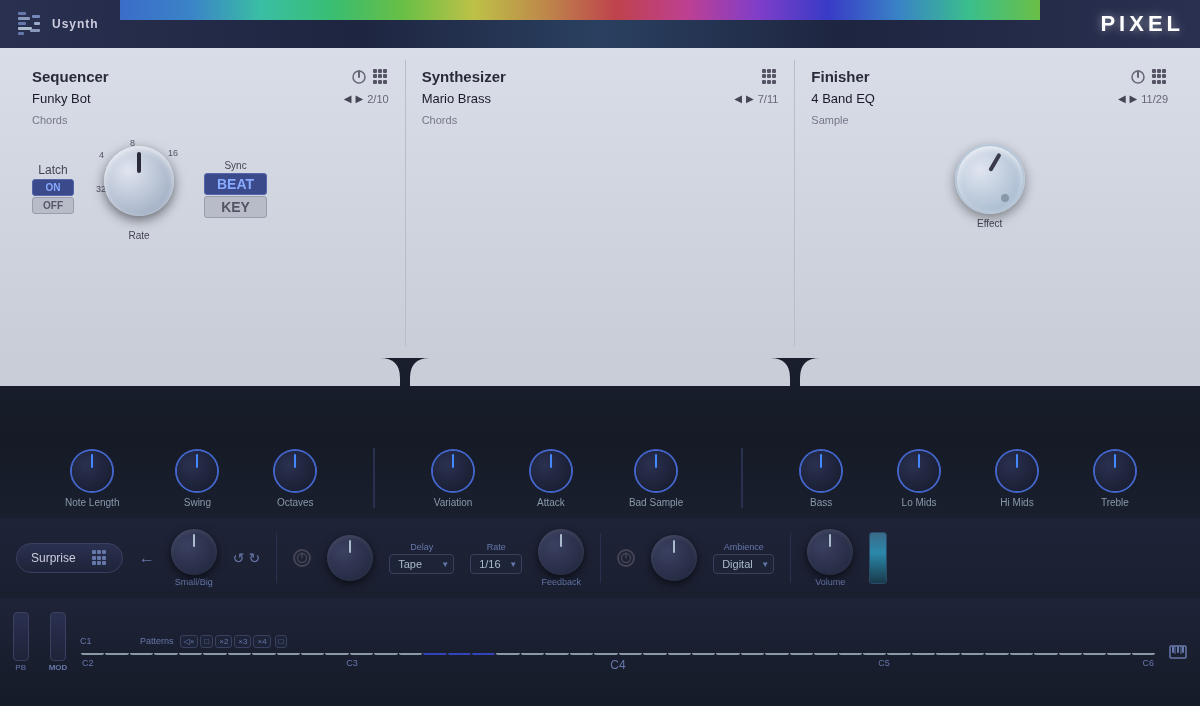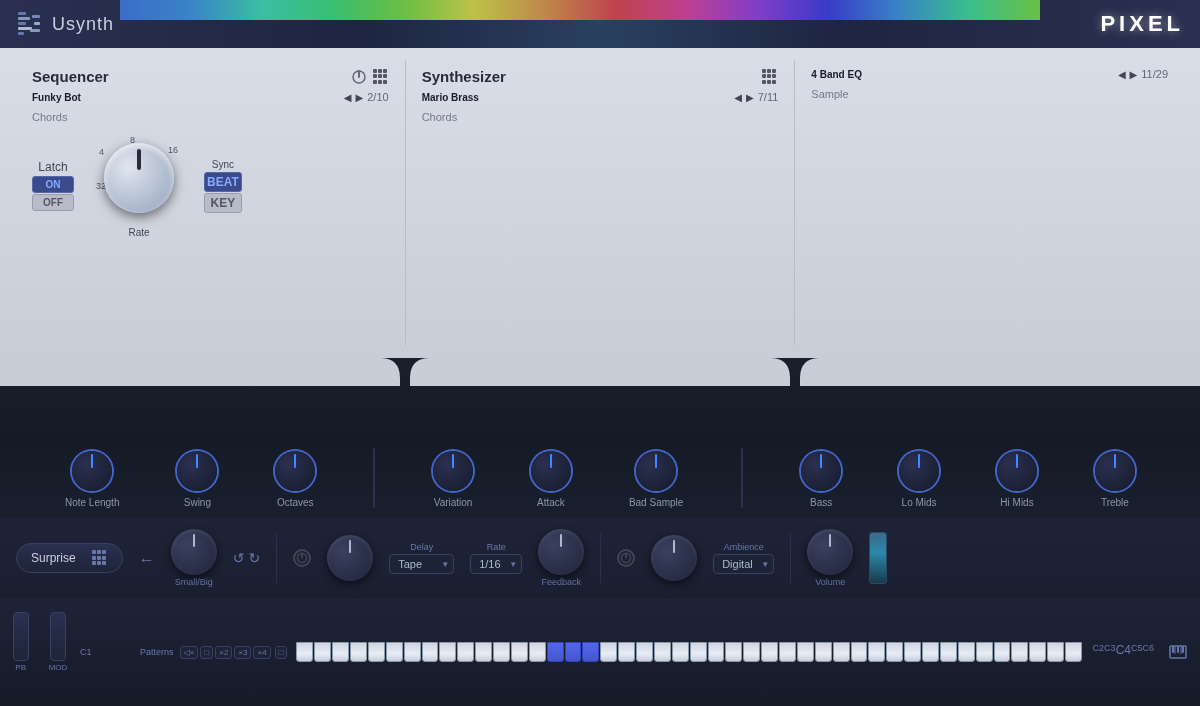--- a/index.html
+++ b/index.html
@@ -35,22 +35,22 @@
       align-items: center;
       gap: 8px;
       z-index: 1;
     }
     .logo-icon {
       width: 28px;
       height: 28px;
     }
     .logo-text {
       color: #ccd;
-      font-size: 18px;
-      font-weight: normal;
+      font-size: 12px;
+      font-weight: bold;
       letter-spacing: 1px;
     }
     .pixel-text {
       color: #ffffff;
       font-size: 22px;
       font-weight: bold;
       letter-spacing: 4px;
       z-index: 1;
       text-shadow: 0 0 10px rgba(255,255,255,0.5);
     }
@@ -103,22 +103,22 @@
       border-radius: 1px;
     }
 
     .preset-row {
       display: flex;
       align-items: center;
       justify-content: space-between;
       margin-bottom: 4px;
     }
     .preset-name {
-      font-size: 10px;
-      font-weight: bold;
+      font-size: 13px;
+      font-weight: normal;
       color: #1a1a2a;
     }
     .preset-nav {
       display: flex;
       align-items: center;
       gap: 4px;
     }
     .nav-arrow {
       color: #445;
       font-size: 10px;
@@ -191,22 +191,22 @@
     .sync-label {
       font-size: 10px;
       color: #445;
     }
     .sync-buttons {
       display: flex;
       flex-direction: column;
       gap: 1px;
     }
     .sync-btn {
-      padding: 2px 2px;
-      font-size: 12px;
+      padding: 2px 12px;
+      font-size: 14px;
       font-weight: bold;
       border-radius: 3px;
       text-align: center;
       cursor: pointer;
     }
     .sync-beat {
       background: #3a4a8a;
       color: #88aaff;
       border: 1px solid #5566aa;
     }
@@ -591,31 +591,60 @@
         <span class="nav-arrow">▶</span>
         <span class="preset-count">7/11</span>
       </div>
     </div>
     <span class="preset-sub">Chords</span>
 
     
   </div>
 
   <div class="panel" style="border-right:none;">
+    <div class="panel-header">
+      <span class="panel-title">Finisher</span>
+      <div class="panel-header-icons">
+        <svg width="16" height="16" viewBox="0 0 16 16">
+          <circle cx="8" cy="8" r="6" fill="none" stroke="#667" stroke-width="1.5"></circle>
+          <line x1="8" y1="2" x2="8" y2="8" stroke="#667" stroke-width="2" stroke-linecap="round"></line>
+        </svg>
+        <div class="grid-icon">
+          <div class="grid-dot"></div>
+            <div class="grid-dot"></div>
+            <div class="grid-dot"></div>
+          <div class="grid-dot"></div>
+            <div class="grid-dot"></div>
+            <div class="grid-dot"></div>
+          <div class="grid-dot"></div>
+            <div class="grid-dot"></div>
+            <div class="grid-dot"></div>
+        </div>
+      </div>
+    </div>
     <div class="preset-row">
       <span class="preset-name">4 Band EQ</span>
       <div class="preset-nav">
         <span class="nav-arrow">◀</span>
         <span class="nav-arrow">▶</span>
         <span class="preset-count">11/29</span>
       </div>
     </div>
     <span class="preset-sub">Sample</span>
 
     
+    <div class="finisher-controls">
+      <div class="knob-container">
+        <div style="width:70px;height:70px;border-radius:50%;background:radial-gradient(circle at 35% 35%, #e0e5f0, #9ab0c8);box-shadow: inset 0 3px 6px rgba(255,255,255,0.7), 0 4px 12px rgba(0,0,0,0.4);position:relative;border: 2px solid #b8c8d8;">
+          <div style="position:absolute;width:4px;height:30%;background:#3a3a4a;border-radius:2px;top:8%;left:50%;transform:translateX(-50%) rotate(30deg);transform-origin:bottom center;"></div>
+          <div style="position:absolute;width:8px;height:8px;background:#8899aa;border-radius:50%;bottom:15%;right:20%;"></div>
+        </div>
+        <span class="knob-label">Effect</span>
+      </div>
+    </div>
   </div>
 </div>
 
 <div class="dark-section">
 
   <div class="arch-top">
     <svg viewBox="0 0 1200 28" preserveAspectRatio="none">
       <path d="M0,28 L0,0 L380,0 Q400,0 400,20 L400,28 Z" fill="#c8cdd8"></path>
       <path d="M410,28 L410,20 Q410,0 430,0 L770,0 Q790,0 790,20 L790,28 Z" fill="#c8cdd8"></path>
       <path d="M800,28 L800,20 Q800,0 820,0 L1200,0 L1200,28 Z" fill="#c8cdd8"></path>
@@ -775,26 +804,26 @@
 <div class="keyboard-section">
 
   <div style="display:flex;flex-direction:column;align-items:center;gap:4px;width:64px;height:80px;">
     <div style="display:flex;gap:20px;height:60px;">
       <div style="display:flex;flex-direction:column;align-items:center;gap:2px;">
         <div style="width:16px;flex:1;background:linear-gradient(180deg,#2a3050,#1e2438);border:1px solid #3a4060;border-radius:4px;"></div>
         <span style="font-size:8px;color:#6677aa;">PB</span>
       </div>
       <div style="display:flex;flex-direction:column;align-items:center;gap:2px;">
         <div style="width:16px;flex:1;background:linear-gradient(180deg,#2a3050,#1e2438);border:1px solid #3a4060;border-radius:4px;"></div>
-        <span style="font-size:8px;color:#6677aa;">MOD</span>
-      </div>
-    </div>
-  </div>
-
-  <div style="flex:1;display:flex;flex-direction:row;">
+        <span style="font-size:8px;color:#6677aa;font-weight:bold;">MOD</span>
+      </div>
+    </div>
+  </div>
+
+  <div style="flex:1;display:flex;flex-direction:column;">
 
     <div style="display:flex;align-items:center;padding:0 4px;height:22px;gap:0;">
       <span style="font-size:9px;color:#6677aa;width:60px;">C1</span>
       <div style="display:flex;gap:2px;align-items:center;flex:1;">
         <span style="font-size:9px;color:#6677aa;margin-right:4px;">Patterns</span>
         <button style="background:#1e2438;border:1px solid #3a4060;border-radius:3px;color:#6677aa;font-size:8px;padding:1px 3px;cursor:pointer;">◁×</button>
         <button style="background:#1e2438;border:1px solid #3a4060;border-radius:3px;color:#6677aa;font-size:8px;padding:1px 3px;cursor:pointer;">□</button>
         <button style="background:#1e2438;border:1px solid #3a4060;border-radius:3px;color:#6677aa;font-size:8px;padding:1px 3px;cursor:pointer;">×2</button>
         <button style="background:#1e2438;border:1px solid #3a4060;border-radius:3px;color:#6677aa;font-size:8px;padding:1px 3px;cursor:pointer;">×3</button>
         <button style="background:#1e2438;border:1px solid #3a4060;border-radius:3px;color:#6677aa;font-size:8px;padding:1px 3px;cursor:pointer;">×4</button>

